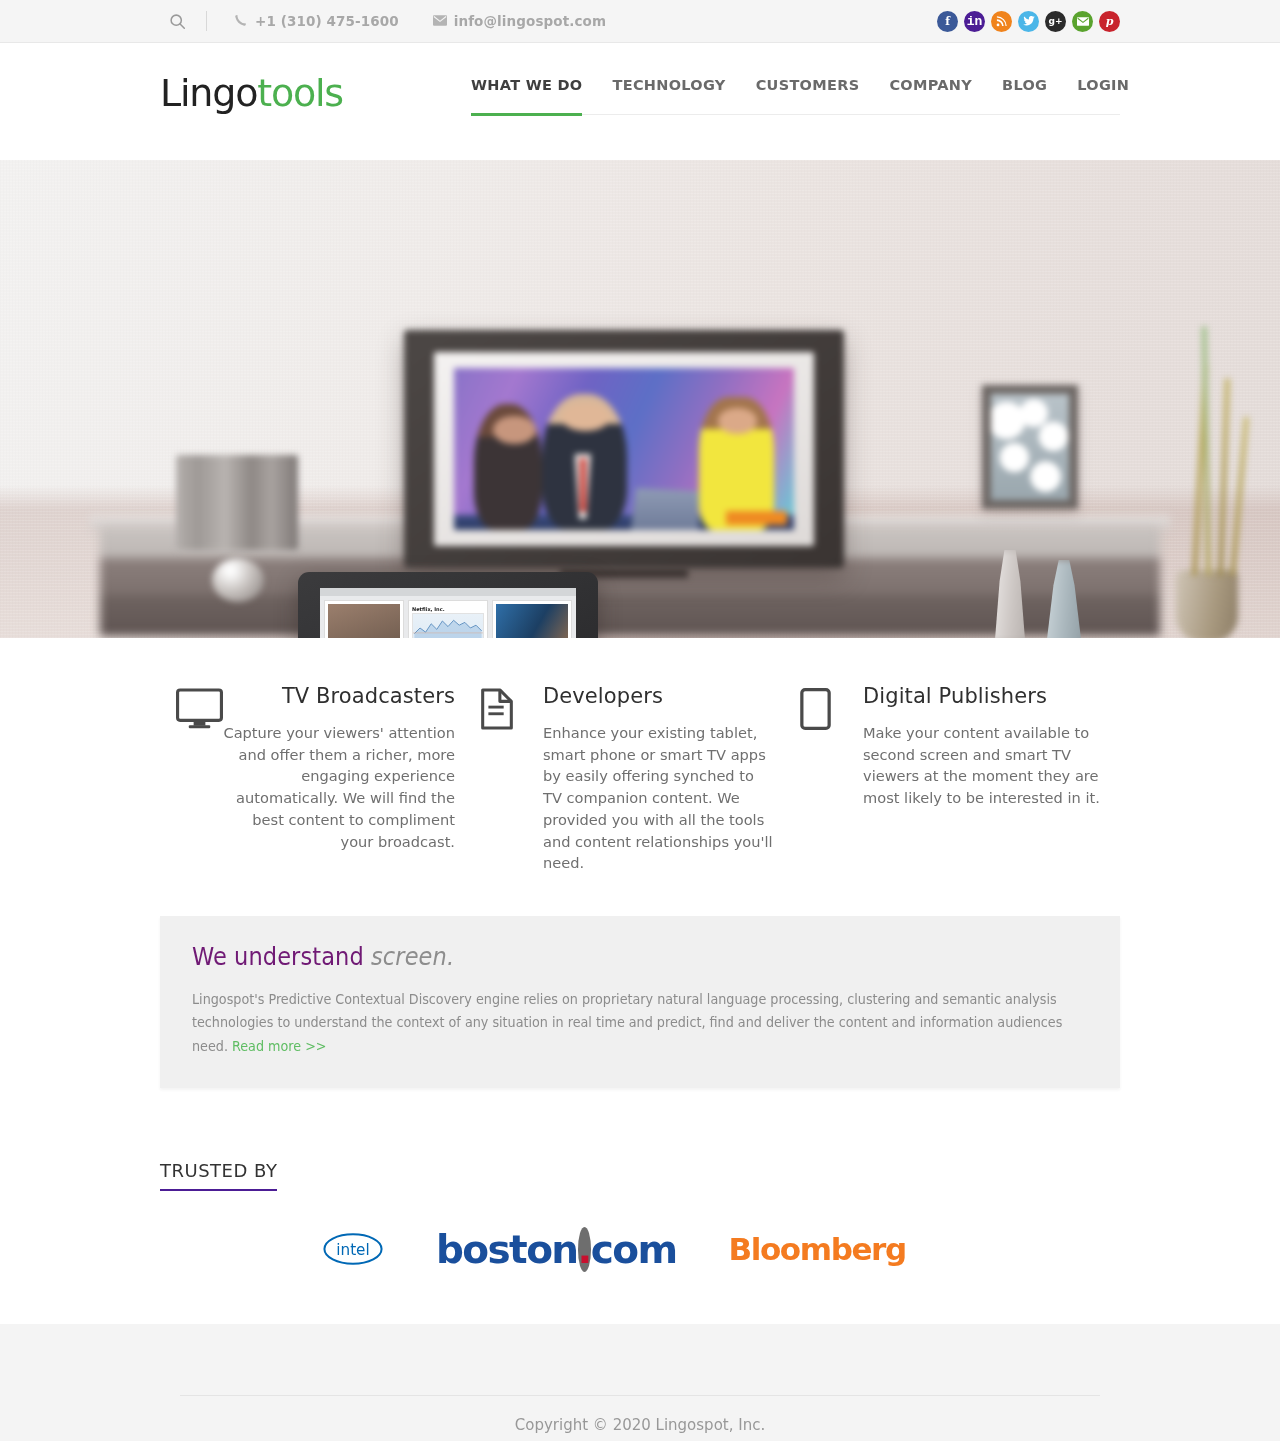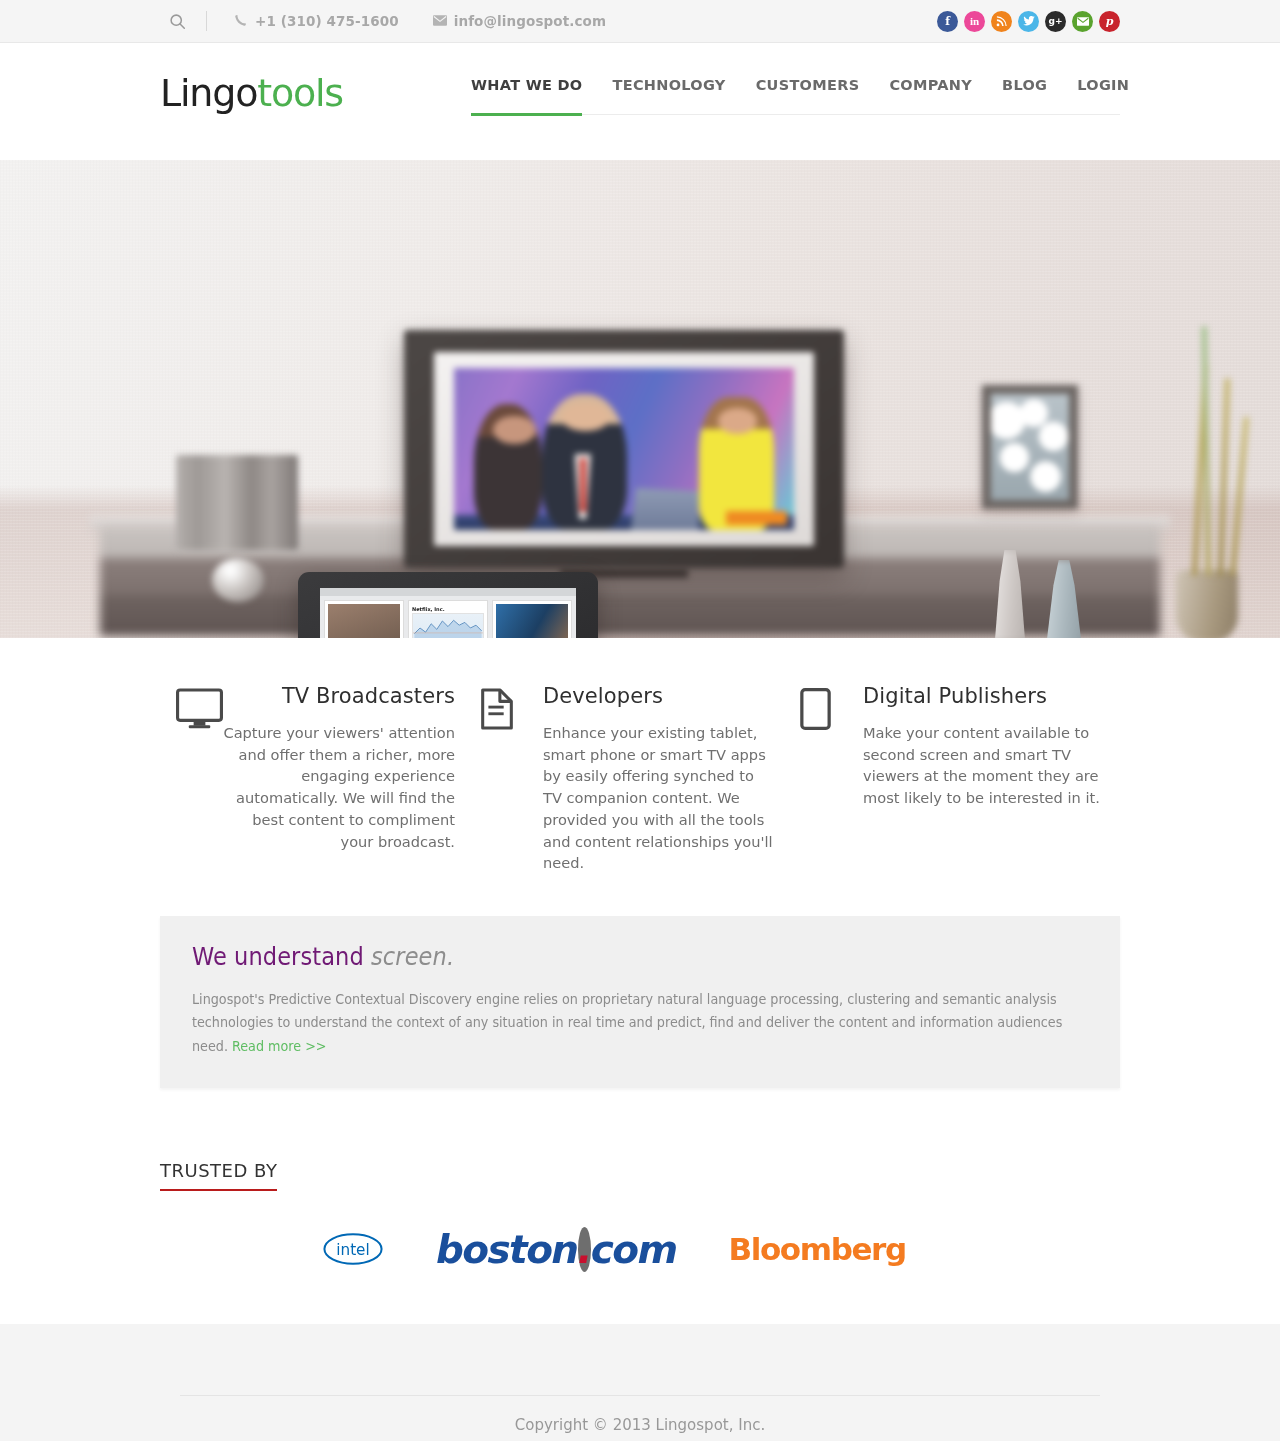--- a/index.html
+++ b/index.html
@@ -283,26 +283,26 @@
   }
   .ctx p a { color:#5fbd63; text-decoration:none; cursor:pointer; }
 
   
   .trusted { margin-top: 72px; }
   .trusted h4 {
     display:inline-block;
     font-size: 18px; font-weight: 400; color:#333;
     letter-spacing: .5px;
     padding-bottom: 8px;
-    border-bottom: 2px solid #b91c1c;
+    border-bottom: 2px solid #4c1d95;
   }
   .logos { display:flex; align-items:center; margin-top: 36px; padding-left: 162px; gap: 52px; }
   .logo-intel { display:flex; align-items:center; justify-content:center; }
   .logo-boston {
-    font-size: 39px; font-weight: bold; color:#1a4f9c; font-style: italic;
+    font-size: 39px; font-weight: bold; color:#1a4f9c; 
     letter-spacing:-1.6px;
     font-family: "DejaVu Sans", sans-serif;
   }
   .logo-boston .dot { color:#c8102e; }
   .logo-bberg {
     font-size: 31px; font-weight: bold; color:#f47b20;
     letter-spacing:-1.4px;
     font-family: "DejaVu Sans", sans-serif;
   }
 
@@ -344,21 +344,21 @@
           <svg width="14" height="11" viewBox="0 0 16 12">
               <rect x="0" y="0" width="16" height="12" rx="1.2" fill="#b4b4b4"></rect>
               <path d="M1 1.5 8 7l7-5.5" stroke="#f5f5f5" stroke-width="1.3" fill="none"></path>
             </svg>
         </span>
         <span>info@lingospot.com</span>
       </div>
     </div>
     <div class="tb-right">
       <div class="soc" style="background:#3b5998">f</div>
-      <div class="soc" style="background:#ec4899;font-size:11px;font-family:Liberation Serif, serif">in</div>
+      <div class="soc" style="background:#4c1d95;font-size:13px;font-family:Liberation Mono, monospace">in</div>
       <div class="soc" style="background:#f0831c;font-size:10px">
         <svg width="11" height="11" viewBox="0 0 12 12">
             <circle cx="2.2" cy="9.8" r="1.5" fill="#fff"></circle>
             <path d="M1 5.4a5.6 5.6 0 0 1 5.6 5.6h1.8A7.4 7.4 0 0 0 1 3.6z" fill="#fff"></path>
             <path d="M1 1.6A9.4 9.4 0 0 1 10.4 11h1.3A10.7 10.7 0 0 0 1 .3z" fill="#fff"></path>
           </svg>
       </div>
       <div class="soc" style="background:#4bb6e8">
         <svg width="12" height="10" viewBox="0 0 14 12">
             <path d="M14 1.4c-.5.23-1 .38-1.6.45.58-.35 1-.9 1.23-1.56-.54.32-1.14.55-1.78.68A2.8 2.8 0 0 0 7 3.5c0 .22.03.43.07.63A7.95 7.95 0 0 1 1.3.6a2.8 2.8 0 0 0 .87 3.74 2.8 2.8 0 0 1-1.27-.35v.03c0 1.36.97 2.5 2.25 2.75a2.8 2.8 0 0 1-1.26.05 2.8 2.8 0 0 0 2.62 1.95A5.6 5.6 0 0 1 0 10.1 7.9 7.9 0 0 0 4.3 11.4c5.16 0 7.98-4.27 7.98-7.98v-.36c.55-.4 1.02-.9 1.4-1.46z" fill="#fff"></path>
@@ -549,17 +549,17 @@
       <div class="logo-boston">boston<span class="dot">.</span>com</div>
       <div class="logo-bberg">Bloomberg</div>
     </div>
   </section>
 </div>
 
 <footer>
   <div class="foot-inner">
     <div class="foot-rule"></div>
     <div class="foot-txt">
-      <div class="cr">Copyright © 2013 Lingospot, Inc.</div>
+      <div class="cr">Copyright © 2020 Lingospot, Inc.</div>
 
     </div>
   </div>
 </footer>
 
 </body></html>

